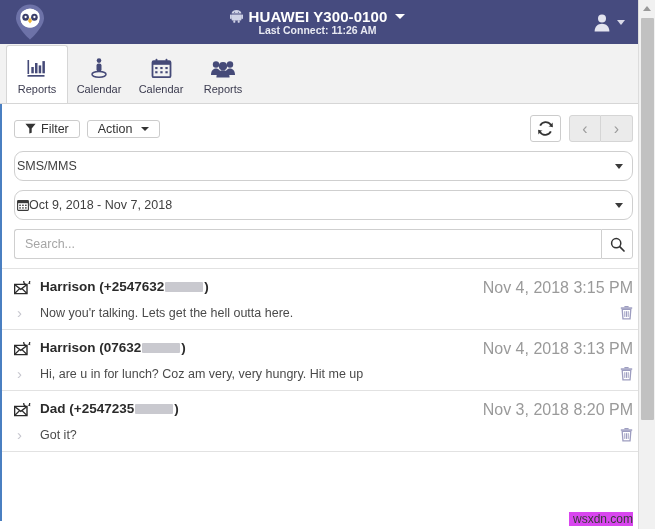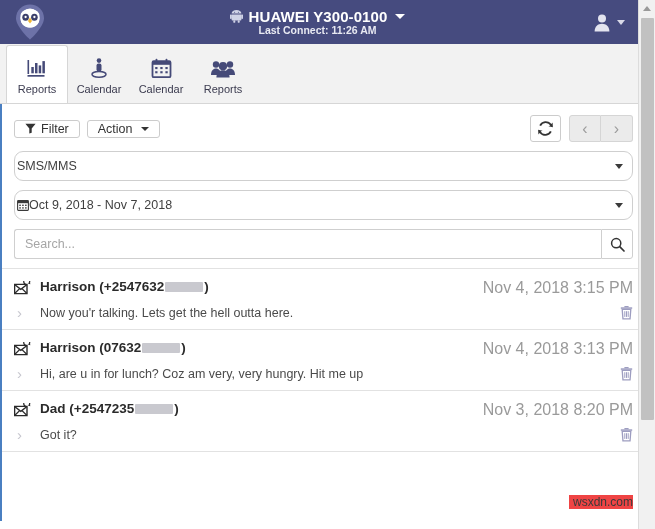--- a/index.html
+++ b/index.html
@@ -430,25 +430,25 @@
     width: 13px;
     height: 402px;
     background: #c1c1c1;
     border-radius: 1px;
   }
 
   
   .watermark {
     position: absolute;
     right: 22px;
-    bottom: 20px;
+    bottom: 3px;
     font-size: 12px;
     color: #3a3a3a;
     font-family: "Liberation Sans", sans-serif;
-    background: #ef4444;
+    background: #d946ef;
     padding-left: 4px;
     z-index: 5;
   }
 </style>
 </head>
 <body>
 
 <div id="app">
 
   <div class="header">

